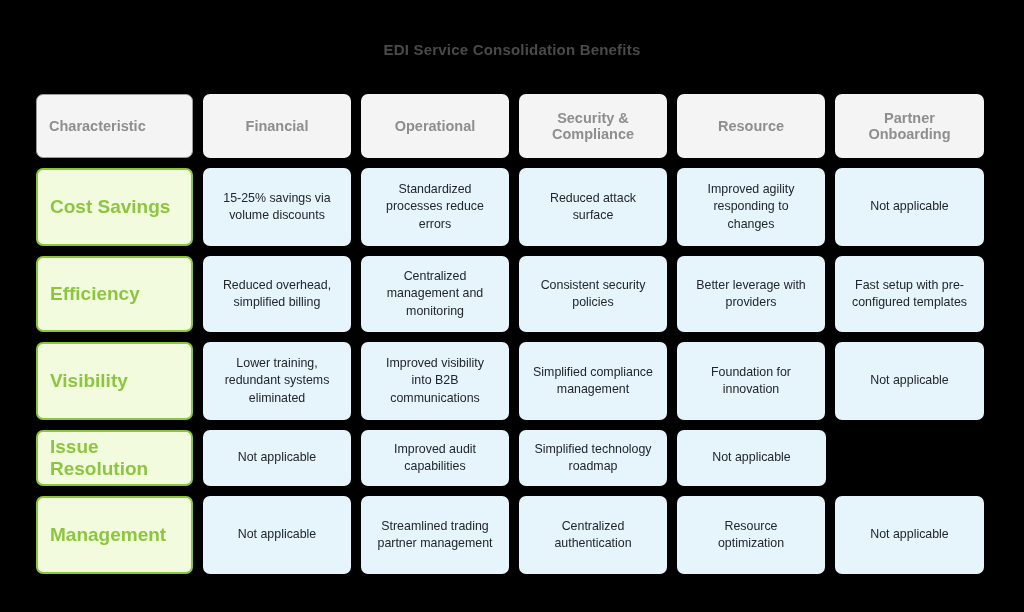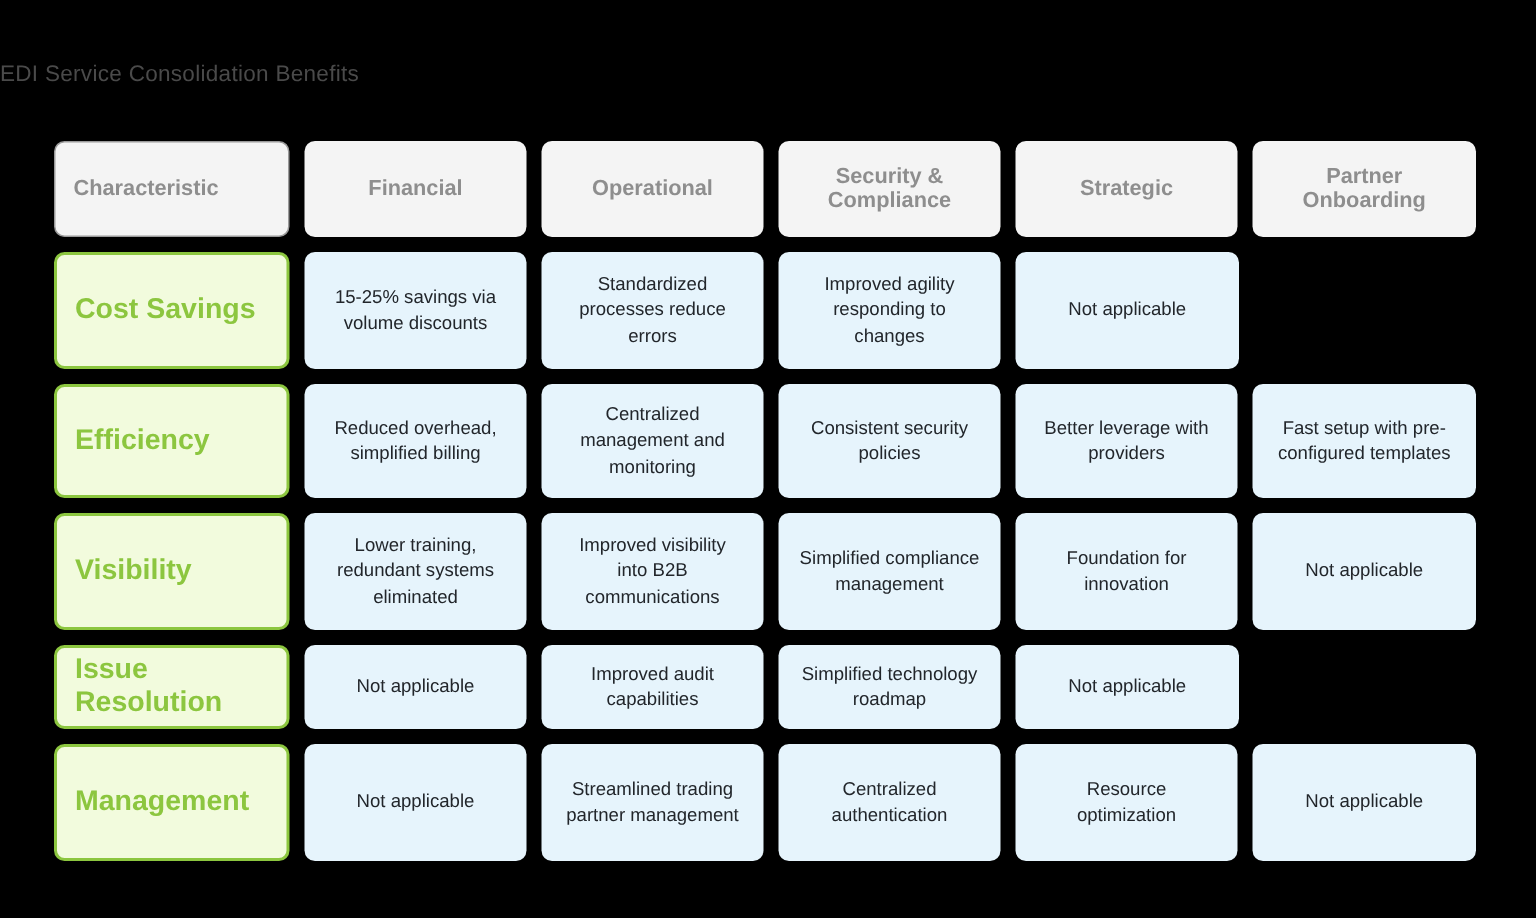--- a/index.html
+++ b/index.html
@@ -17,23 +17,23 @@
     position: relative;
     width: 1024px;
     height: 612px;
     background: #000000;
   }
   #chart-title {
     position: absolute;
     left: 0;
     top: 41px;
     width: 1024px;
-    text-align: left;
+    text-align: center;
     font-size: 15px;
-    font-weight: normal;
+    font-weight: bold;
     color: #4a4a4a;
     letter-spacing: 0.2px;
   }
   #table {
     position: absolute;
     left: 36px;
     top: 94px;
     width: 952px;
     display: flex;
     flex-direction: column;
@@ -112,28 +112,29 @@
 
   <div id="chart-title">EDI Service Consolidation Benefits</div>
 
   <div id="table">
 
     <div class="row row-header">
       <div class="cell c0 corner">Characteristic</div>
       <div class="cell c1">Financial</div>
       <div class="cell c2">Operational</div>
       <div class="cell c3">Security &amp; Compliance</div>
-      <div class="cell c4">Strategic</div>
+      <div class="cell c4">Resource</div>
       <div class="cell c5">Partner Onboarding</div>
     </div>
 
     <div class="row h1">
       <div class="cell c0 rowlabel">Cost Savings</div>
       <div class="cell c1 data">15-25% savings via volume discounts</div>
       <div class="cell c2 data">Standardized processes reduce errors</div>
+      <div class="cell c3 data">Reduced attack surface</div>
       <div class="cell c4 data">Improved agility responding to changes</div>
       <div class="cell c5 data">Not applicable</div>
     </div>
 
     <div class="row h2">
       <div class="cell c0 rowlabel">Efficiency</div>
       <div class="cell c1 data">Reduced overhead, simplified billing</div>
       <div class="cell c2 data">Centralized management and monitoring</div>
       <div class="cell c3 data">Consistent security policies</div>
       <div class="cell c4 data">Better leverage with providers</div>

